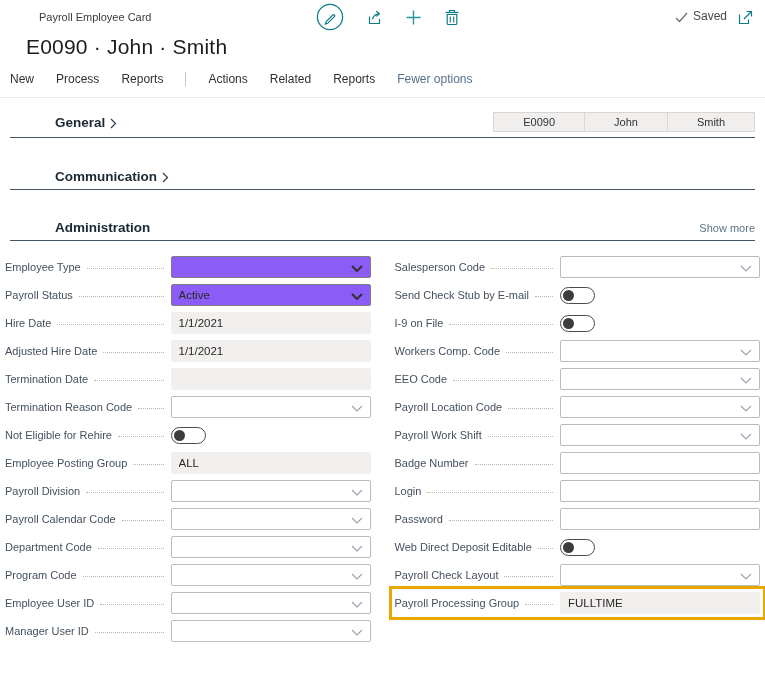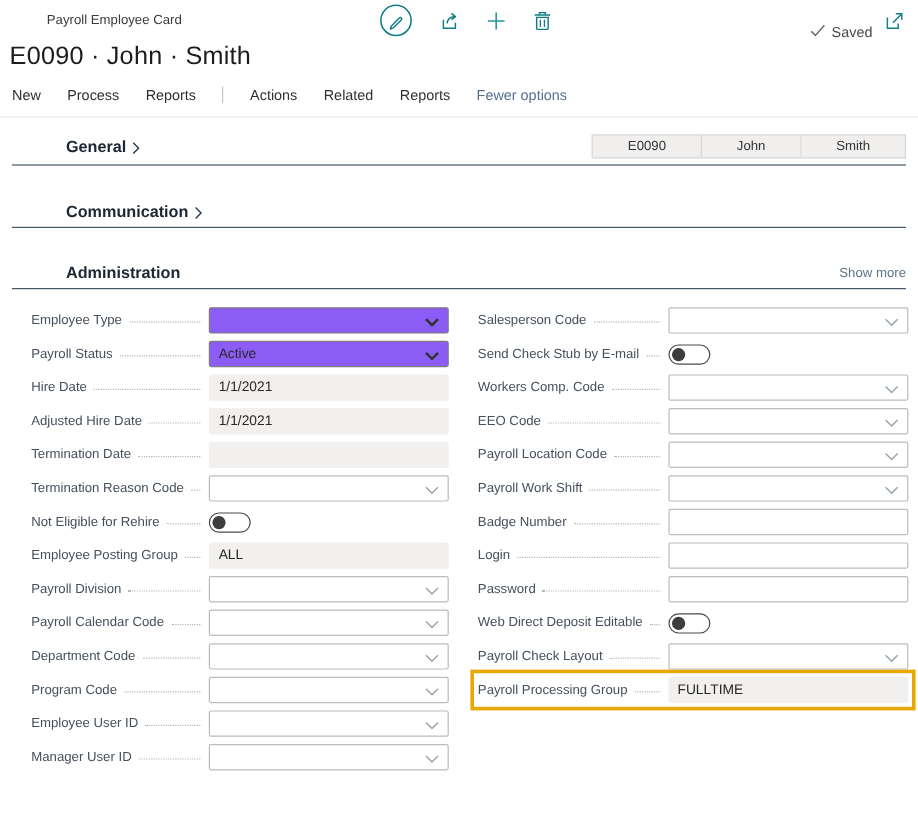--- a/index.html
+++ b/index.html
@@ -4,25 +4,25 @@
 <style>
   * { margin:0; padding:0; box-sizing:border-box; }
   html,body { width:765px; height:685px; background:#ffffff; overflow:hidden;
     font-family:"Liberation Sans", sans-serif; color:#252423; }
 
   
   .header { position:relative; height:34px; display:flex; align-items:center; padding:0 10px; }
   .caption { font-size:11px; color:#3b3b3b;padding-left:29px; }
   .toolbar { position:absolute; left:316px; top:3px; display:flex; align-items:center; gap:22px; height:28px; }
   .toolbar svg { display:block; }
-  .saved-group { position:absolute; right:38px; top:20px; display:flex; align-items:flex-start; gap:5px; font-size:12px; color:#494847; }
+  .saved-group { position:absolute; right:38px; top:9px; display:flex; align-items:flex-end; gap:5px; font-size:12px; color:#494847; }
   .popout { position:absolute; right:12px; top:10px; }
 
   
-  .page-title { margin:1px 8px 0; font-size:21px; font-weight:300; color:#1c1c1c; letter-spacing:.2px; }
+  .page-title { margin:1px 26px 0; font-size:21px; font-weight:300; color:#1c1c1c; letter-spacing:.2px; }
 
   
   .menubar { display:flex; align-items:center; gap:22px; margin:13px 0 0; padding:0 10px 11px; border-bottom:1px solid #eaE9e8;text-align:right; }
   .menu-item { font-size:12px; color:#31302e; cursor:pointer; }
   .menu-item.fewer { color:#54708d; }
   .menu-divider { width:1px; height:14px; background:#c8c6c4; }
 
   
   .content { padding:0 10px; }
   .section-head { display:flex; align-items:center; }
@@ -33,21 +33,21 @@
   .sec-chev { margin-left:5px; position:relative; top:1px; }
   .section-rule { border-bottom:1px solid #46566a; margin-top:5px; }
   .show-more { margin-left:auto; font-size:11px; color:#5d7487; cursor:pointer; }
 
   .chips { margin-left:auto; display:flex; }
   .chip { background:#f0efee; border:1px solid #d8d7d6; border-left:none; padding:3px 29px;
           font-size:11px; color:#333; cursor:pointer; }
   .chip:first-child { border-left:1px solid #d8d7d6; }
 
   
-  .form-grid { display:grid; grid-template-columns:1fr 1fr; column-gap:24px; margin-top:15px; padding:0 26px; align-items:start; }
+  .form-grid { display:grid; grid-template-columns:1fr 1fr; column-gap:24px; margin-top:15px; padding:0 5px; align-items:start; }
   .field-row { display:flex; align-items:center; height:22px; margin-bottom:6px; }
   .field-row.highlighted { outline:3px solid #e8a800; outline-offset:3px; }
   .field-label { font-size:11px; color:#45505d; white-space:nowrap; flex-shrink:0; }
   .leader { flex:1; min-width:8px; margin:0 7px 0 6px; height:0; border-bottom:1px dotted #b9b7b5; position:relative; top:1px; }
   .ctl { width:200px; height:22px; flex-shrink:0; display:flex; align-items:center;
          padding:0 7px; font-size:11.5px; color:#292827; position:relative; border-radius:2px; }
   .ctl.select   { border:1px solid #7f7d7b; background:#8b5cf6; cursor:pointer; }
   .ctl.combobox { border:1px solid #bdbbb9; background:#fff; cursor:pointer; }
   .ctl.textbox  { border:1px solid #bdbbb9; background:#fff; cursor:text; }
   .ctl.disabled { background:#f1f0ef; border:1px solid #f1f0ef; }
@@ -302,90 +302,99 @@
         <div class="field-row">
           <span class="field-label">Send Check Stub by E-mail</span>
           <span class="leader"></span>
           <div class="ctl nofill">
             <div class="toggle">
               <span class="knob"></span>
             </div>
           </div>
         </div>
         <div class="field-row">
-          <span class="field-label">Workers Comp. Code</span>
-          <span class="leader"></span>
-          <div class="ctl combobox">
-            <span class="ctl-value"></span>
-            <svg class="chev light" width="12" height="7" viewBox="0 0 12 7">
-              <polyline points="1,1 6,6 11,1" fill="none"></polyline>
-            </svg>
-          </div>
-        </div>
-        <div class="field-row">
-          <span class="field-label">EEO Code</span>
-          <span class="leader"></span>
-          <div class="ctl combobox">
-            <span class="ctl-value"></span>
-            <svg class="chev light" width="12" height="7" viewBox="0 0 12 7">
-              <polyline points="1,1 6,6 11,1" fill="none"></polyline>
-            </svg>
-          </div>
-        </div>
-        <div class="field-row">
-          <span class="field-label">Payroll Location Code</span>
-          <span class="leader"></span>
-          <div class="ctl combobox">
-            <span class="ctl-value"></span>
-            <svg class="chev light" width="12" height="7" viewBox="0 0 12 7">
-              <polyline points="1,1 6,6 11,1" fill="none"></polyline>
-            </svg>
-          </div>
-        </div>
-        <div class="field-row">
-          <span class="field-label">Payroll Work Shift</span>
-          <span class="leader"></span>
-          <div class="ctl combobox">
-            <span class="ctl-value"></span>
-            <svg class="chev light" width="12" height="7" viewBox="0 0 12 7">
-              <polyline points="1,1 6,6 11,1" fill="none"></polyline>
-            </svg>
-          </div>
-        </div>
-        <div class="field-row">
-          <span class="field-label">Badge Number</span>
-          <span class="leader"></span>
-          <div class="ctl textbox">
-            <span class="ctl-value"></span>
-          </div>
-        </div>
-        <div class="field-row">
-          <span class="field-label">Login</span>
-          <span class="leader"></span>
-          <div class="ctl textbox">
-            <span class="ctl-value"></span>
-          </div>
-        </div>
-        <div class="field-row">
-          <span class="field-label">Password</span>
-          <span class="leader"></span>
-          <div class="ctl textbox">
-            <span class="ctl-value"></span>
-          </div>
-        </div>
-        <div class="field-row">
-          <span class="field-label">Web Direct Deposit Editable</span>
+          <span class="field-label">I-9 on File</span>
           <span class="leader"></span>
           <div class="ctl nofill">
             <div class="toggle">
               <span class="knob"></span>
             </div>
           </div>
         </div>
         <div class="field-row">
+          <span class="field-label">Workers Comp. Code</span>
+          <span class="leader"></span>
+          <div class="ctl combobox">
+            <span class="ctl-value"></span>
+            <svg class="chev light" width="12" height="7" viewBox="0 0 12 7">
+              <polyline points="1,1 6,6 11,1" fill="none"></polyline>
+            </svg>
+          </div>
+        </div>
+        <div class="field-row">
+          <span class="field-label">EEO Code</span>
+          <span class="leader"></span>
+          <div class="ctl combobox">
+            <span class="ctl-value"></span>
+            <svg class="chev light" width="12" height="7" viewBox="0 0 12 7">
+              <polyline points="1,1 6,6 11,1" fill="none"></polyline>
+            </svg>
+          </div>
+        </div>
+        <div class="field-row">
+          <span class="field-label">Payroll Location Code</span>
+          <span class="leader"></span>
+          <div class="ctl combobox">
+            <span class="ctl-value"></span>
+            <svg class="chev light" width="12" height="7" viewBox="0 0 12 7">
+              <polyline points="1,1 6,6 11,1" fill="none"></polyline>
+            </svg>
+          </div>
+        </div>
+        <div class="field-row">
+          <span class="field-label">Payroll Work Shift</span>
+          <span class="leader"></span>
+          <div class="ctl combobox">
+            <span class="ctl-value"></span>
+            <svg class="chev light" width="12" height="7" viewBox="0 0 12 7">
+              <polyline points="1,1 6,6 11,1" fill="none"></polyline>
+            </svg>
+          </div>
+        </div>
+        <div class="field-row">
+          <span class="field-label">Badge Number</span>
+          <span class="leader"></span>
+          <div class="ctl textbox">
+            <span class="ctl-value"></span>
+          </div>
+        </div>
+        <div class="field-row">
+          <span class="field-label">Login</span>
+          <span class="leader"></span>
+          <div class="ctl textbox">
+            <span class="ctl-value"></span>
+          </div>
+        </div>
+        <div class="field-row">
+          <span class="field-label">Password</span>
+          <span class="leader"></span>
+          <div class="ctl textbox">
+            <span class="ctl-value"></span>
+          </div>
+        </div>
+        <div class="field-row">
+          <span class="field-label">Web Direct Deposit Editable</span>
+          <span class="leader"></span>
+          <div class="ctl nofill">
+            <div class="toggle">
+              <span class="knob"></span>
+            </div>
+          </div>
+        </div>
+        <div class="field-row">
           <span class="field-label">Payroll Check Layout</span>
           <span class="leader"></span>
           <div class="ctl combobox">
             <span class="ctl-value"></span>
             <svg class="chev light" width="12" height="7" viewBox="0 0 12 7">
               <polyline points="1,1 6,6 11,1" fill="none"></polyline>
             </svg>
           </div>
         </div>
         <div class="field-row highlighted">

